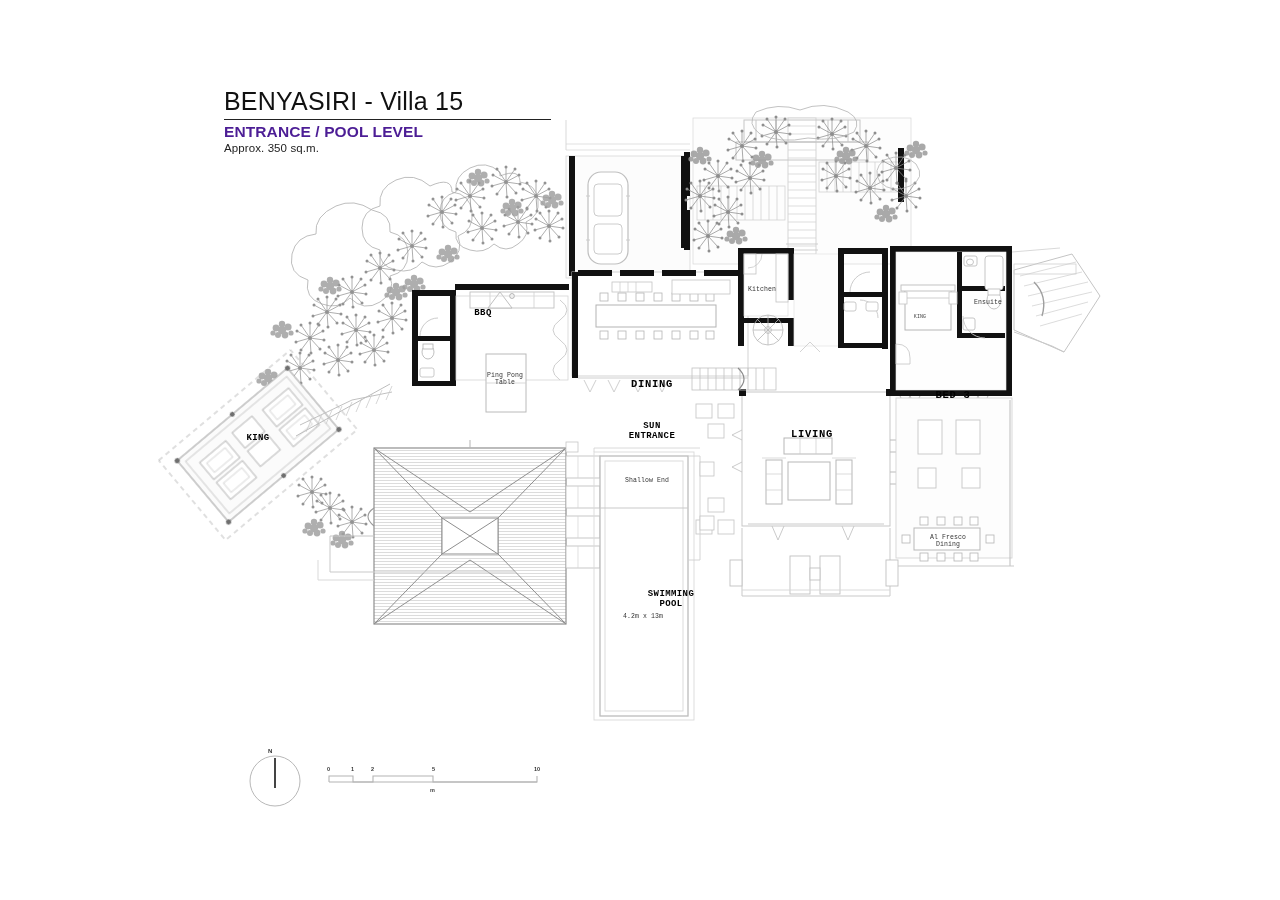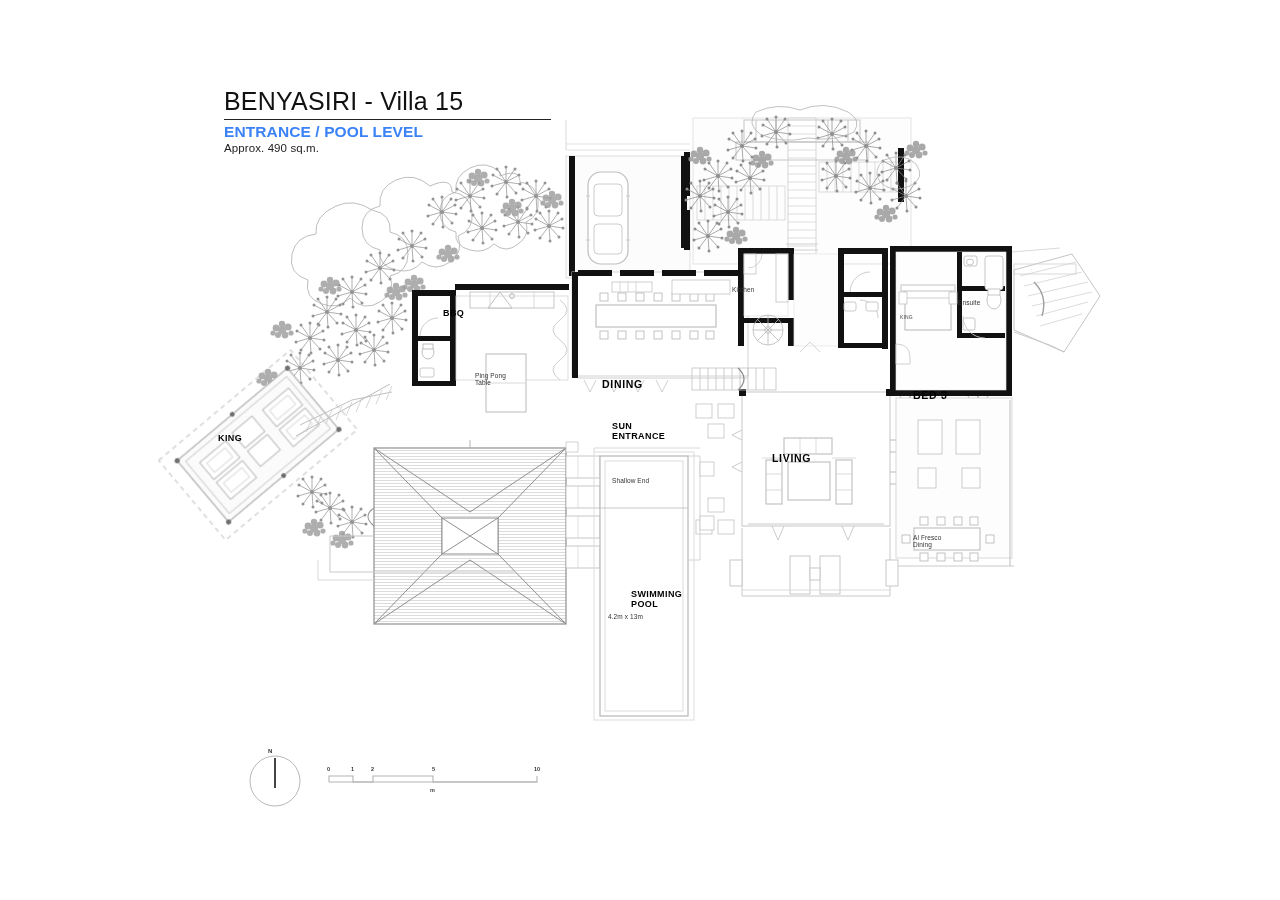--- a/index.html
+++ b/index.html
@@ -4,50 +4,50 @@
 <style>
   html,body{margin:0;padding:0;background:#ffffff;}
   body{width:1280px;height:900px;overflow:hidden;font-family:"Liberation Sans",sans-serif;}
   #page{position:relative;width:1193px;height:900px;background:#fff;}
 
   
   #titleblock{position:absolute;left:224px;top:88px;width:330px;}
   #title-main{font-size:25px;font-weight:400;color:#111;letter-spacing:.2px;line-height:1.1;
               font-family:"Liberation Sans",sans-serif;}
   #title-rule{height:1px;background:#222;margin:3px 0 3px 0;width:327px;}
-  #title-sub{font-size:15.5px;font-weight:700;color:#3b82f6;letter-spacing:.1px;line-height:1.15;}
+  #title-sub{font-size:15.5px;font-weight:700;color:#4c1d95;letter-spacing:.1px;line-height:1.15;}
   #title-area{font-size:11.5px;font-weight:400;color:#222;margin-top:2px;letter-spacing:.1px;}
 
   
   #plan{position:absolute;left:0;top:0;width:1280px;height:900px;}
   #plan svg{display:block;}
 
   
-  .lbl{position:absolute;color:#000;text-align:left;white-space:pre;
-       font-family:Liberation Sans, sans-serif;pointer-events:none;}
+  .lbl{position:absolute;color:#000;text-align:center;white-space:pre;
+       font-family:Liberation Mono, monospace;pointer-events:none;}
   .lbl-major{font-weight:700;font-size:10.5px;letter-spacing:.7px;margin-top:40px;}
   .lbl-mid{font-weight:700;font-size:9px;letter-spacing:.4px;}
   .lbl-minor{font-weight:400;font-size:6.5px;color:#333;letter-spacing:.1px;}
   .lbl-tiny{font-weight:400;font-size:5px;color:#444;letter-spacing:.1px;}
 
   
   #compass-n{position:absolute;left:268px;top:748px;font-size:6px;font-weight:700;color:#333;}
   .sc-num{position:absolute;font-size:5.5px;font-weight:700;color:#333;}
   #sc-unit{position:absolute;font-size:5.5px;font-weight:700;color:#444;}
 </style>
 </head>
 <body>
 
 <div id="page">
 
   <div id="titleblock">
     <div id="title-main">BENYASIRI - Villa 15</div>
     <div id="title-rule"></div>
     <div id="title-sub">ENTRANCE / POOL LEVEL</div>
-    <div id="title-area">Approx. 490 sq.m.</div>
+    <div id="title-area">Approx. 350 sq.m.</div>
   </div>
 
   <div id="plan">
   <svg width="1280" height="900" viewBox="0 0 1280 900" xmlns="http://www.w3.org/2000/svg">
     <defs>
 
       <pattern id="roofhatch" width="3" height="3" patternUnits="userSpaceOnUse" patternTransform="rotate(90)">
         <line x1="0" y1="0" x2="0" y2="3" stroke="#9a9a9a" stroke-width="0.7"></line>
       </pattern>
       <pattern id="deckh" width="5" height="5" patternUnits="userSpaceOnUse">
@@ -609,21 +609,21 @@
   </svg>
   </div>
 
   <div>
     <div class="lbl lbl-mid" style="left:443px;top:308px;width:80px">BBQ</div>
     <div class="lbl lbl-major" style="left:602px;top:338px;width:100px">DINING</div>
     <div class="lbl lbl-minor" style="left:732px;top:286px;width:60px">Kitchen</div>
     <div class="lbl lbl-major" style="left:913px;top:349px;width:80px">BED 3</div>
     <div class="lbl lbl-minor" style="left:958px;top:299px;width:60px">Ensuite</div>
     <div class="lbl lbl-tiny" style="left:900px;top:314px;width:40px">KING</div>
-    <div class="lbl lbl-major" style="left:772px;top:412px;width:80px">LIVING</div>
+    <div class="lbl lbl-major" style="left:772px;top:388px;width:80px">LIVING</div>
     <div class="lbl lbl-mid" style="left:218px;top:433px;width:80px">KING</div>
     <div class="lbl lbl-minor" style="left:475px;top:372px;width:60px">Ping Pong
 Table</div>
     <div class="lbl lbl-mid" style="left:612px;top:421px;width:80px">SUN
 ENTRANCE</div>
     <div class="lbl lbl-minor" style="left:612px;top:477px;width:70px">Shallow End</div>
     <div class="lbl lbl-minor" style="left:913px;top:534px;width:70px">Al Fresco
 Dining</div>
     <div class="lbl lbl-mid" style="left:631px;top:589px;width:80px">SWIMMING
 POOL</div>

